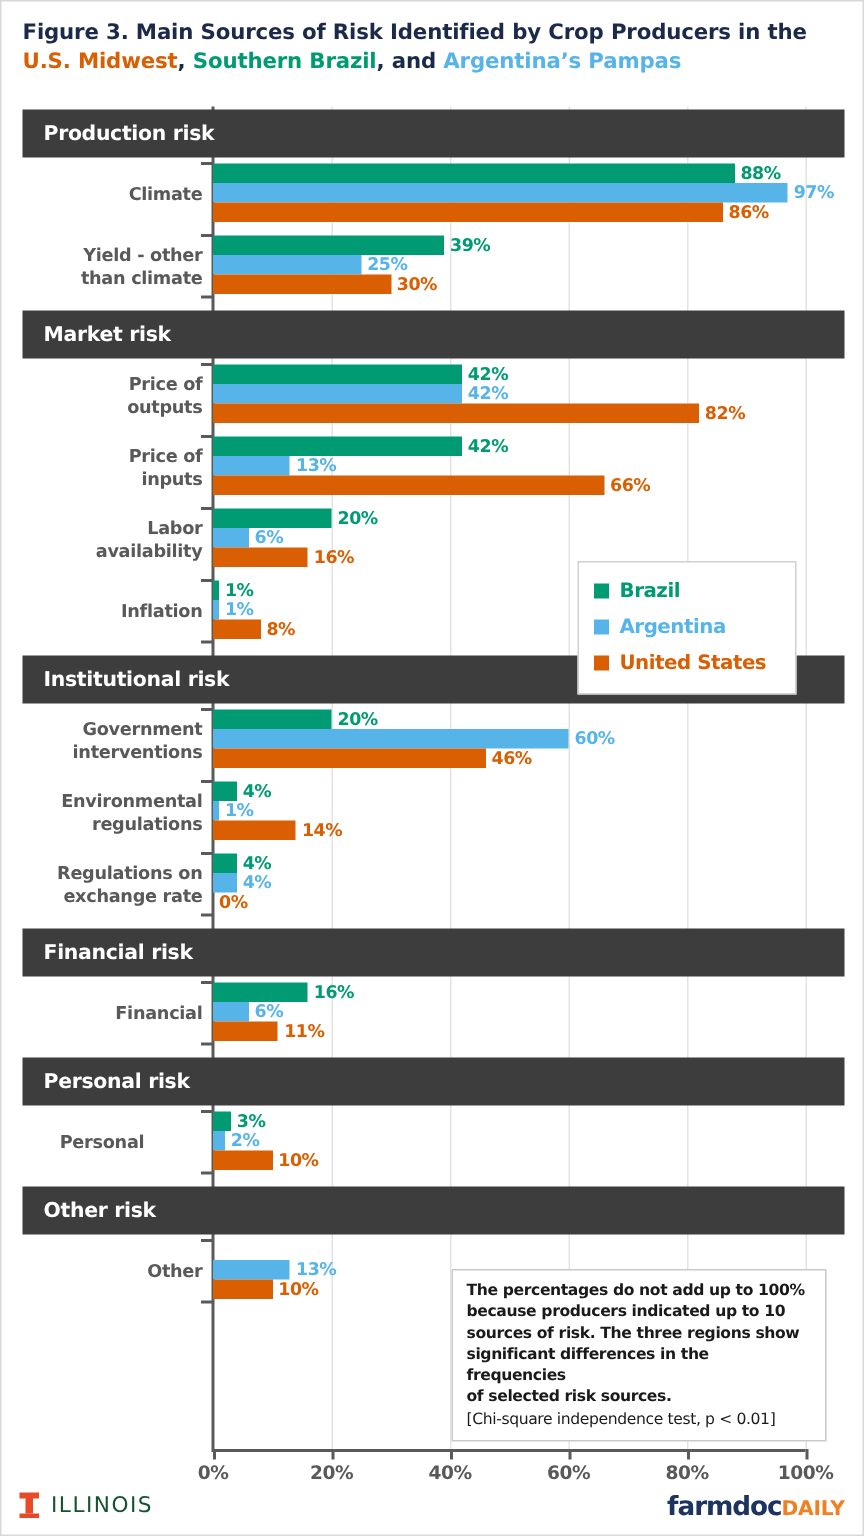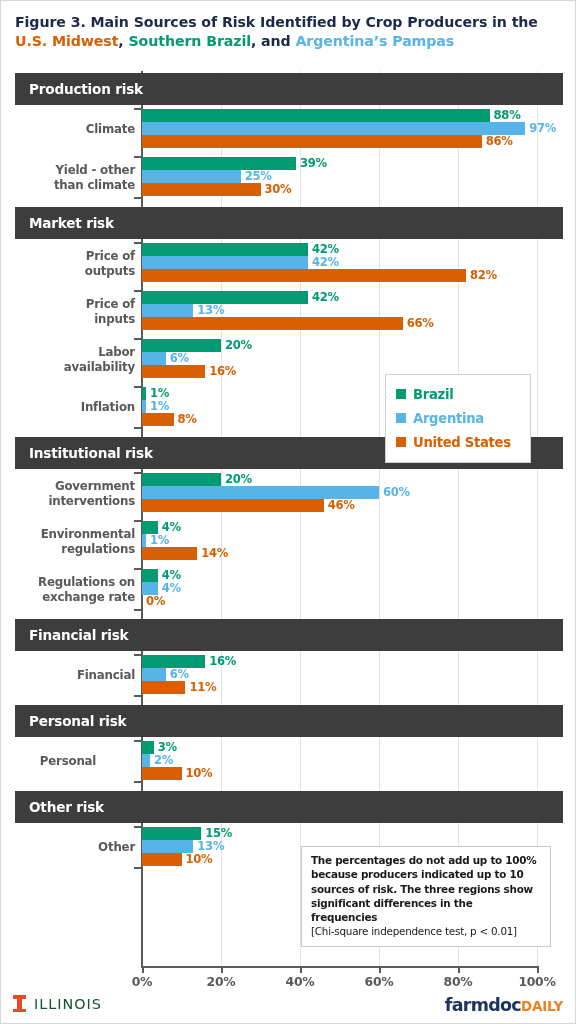--- a/index.html
+++ b/index.html
@@ -463,24 +463,20 @@
       </div>
       <div class="tick-major" style="top: 710px; position: absolute;"></div>
       <div class="band" style="top: 720px;">
         <div class="band-label">Other risk</div>
       </div>
       <div class="group" style="top: 756px; height: 48px;">
         <div class="tick-major" style="top: -1px;"></div>
         <div class="cat-label" style="top: 13px;">
           <div>Other</div>
         </div>
-        <div class="bar-row" style="top: 0px; width: 395px;">
-          <div class="bar s-brazil" style="width: 59.25px;"></div>
-          <div class="bar-lbl c-brazil" style="left: 63.25px;">15%</div>
-        </div>
         <div class="bar-row" style="top: 13px; width: 395px;">
           <div class="bar s-argentina" style="width: 51.35px;"></div>
           <div class="bar-lbl c-argentina" style="left: 55.35px;">13%</div>
         </div>
         <div class="bar-row" style="top: 26px; width: 395px;">
           <div class="bar s-us" style="width: 39.5px;"></div>
           <div class="bar-lbl c-us" style="left: 43.5px;">10%</div>
         </div>
       </div>
       <div class="tick-major" style="top: 796px; position: absolute;"></div>
@@ -499,20 +495,21 @@
         <span class="legend-swatch" style="background: rgb(217, 95, 2);"></span>
         <span style="color: rgb(217, 95, 2);">United States</span>
       </div>
     </div>
 
   <div id="note-box">
       <div class="note-line">The percentages do not add up to 100%</div>
       <div class="note-line">because producers indicated up to 10</div>
       <div class="note-line">sources of risk. The three regions show</div>
       <div class="note-line">significant differences in the frequencies</div>
+      <div class="note-line">of selected risk sources.</div>
       <div class="note-line last">[Chi-square independence test, p &lt; 0.01]</div>
     </div>
 
   <div id="xaxis">
       <div class="xtick" style="left: 141px;"></div>
       <div class="xlabel" style="left: 141px;">0%</div>
       <div class="xtick" style="left: 220px;"></div>
       <div class="xlabel" style="left: 220px;">20%</div>
       <div class="xtick" style="left: 299px;"></div>
       <div class="xlabel" style="left: 299px;">40%</div>

